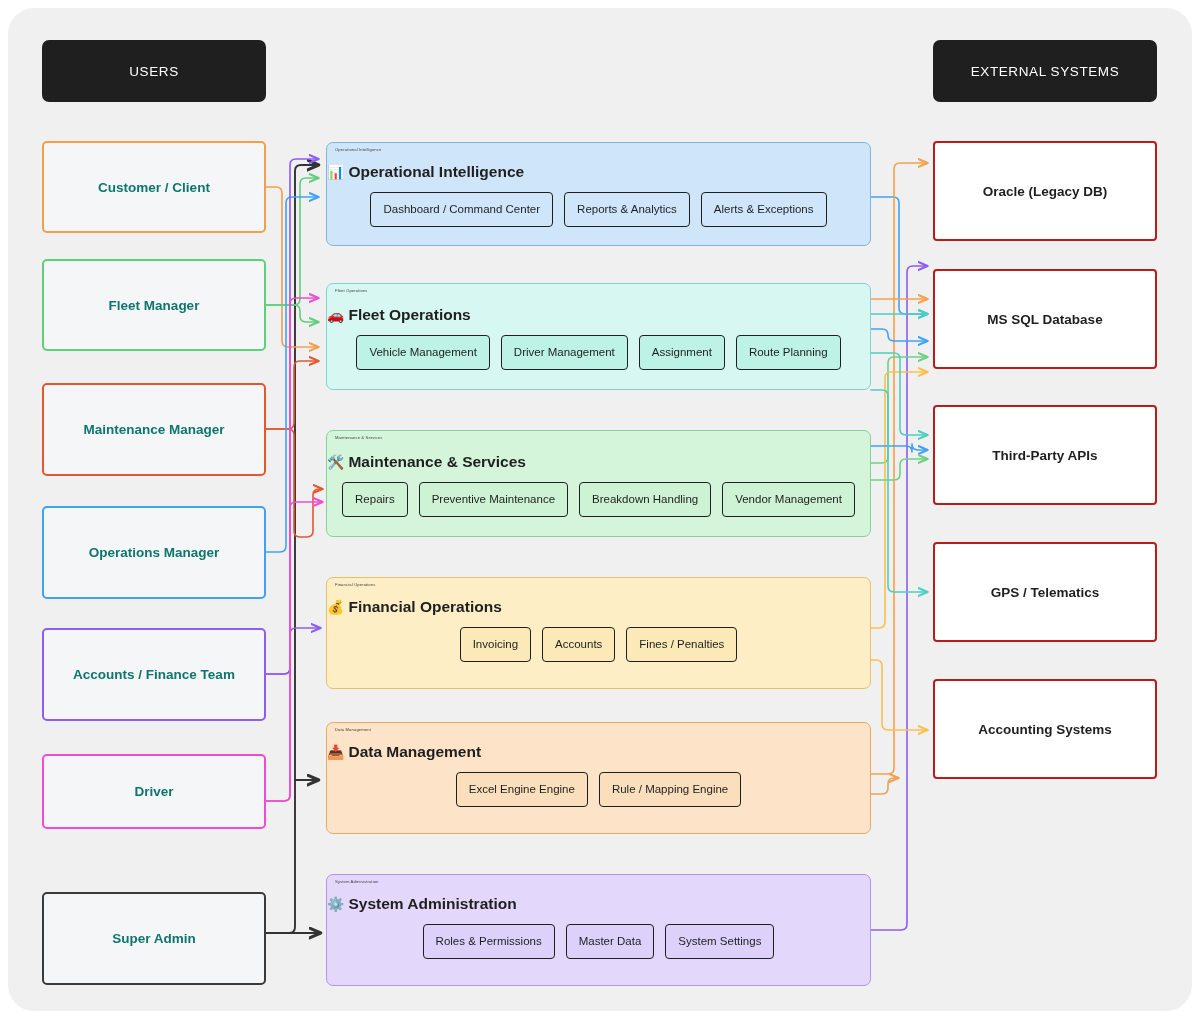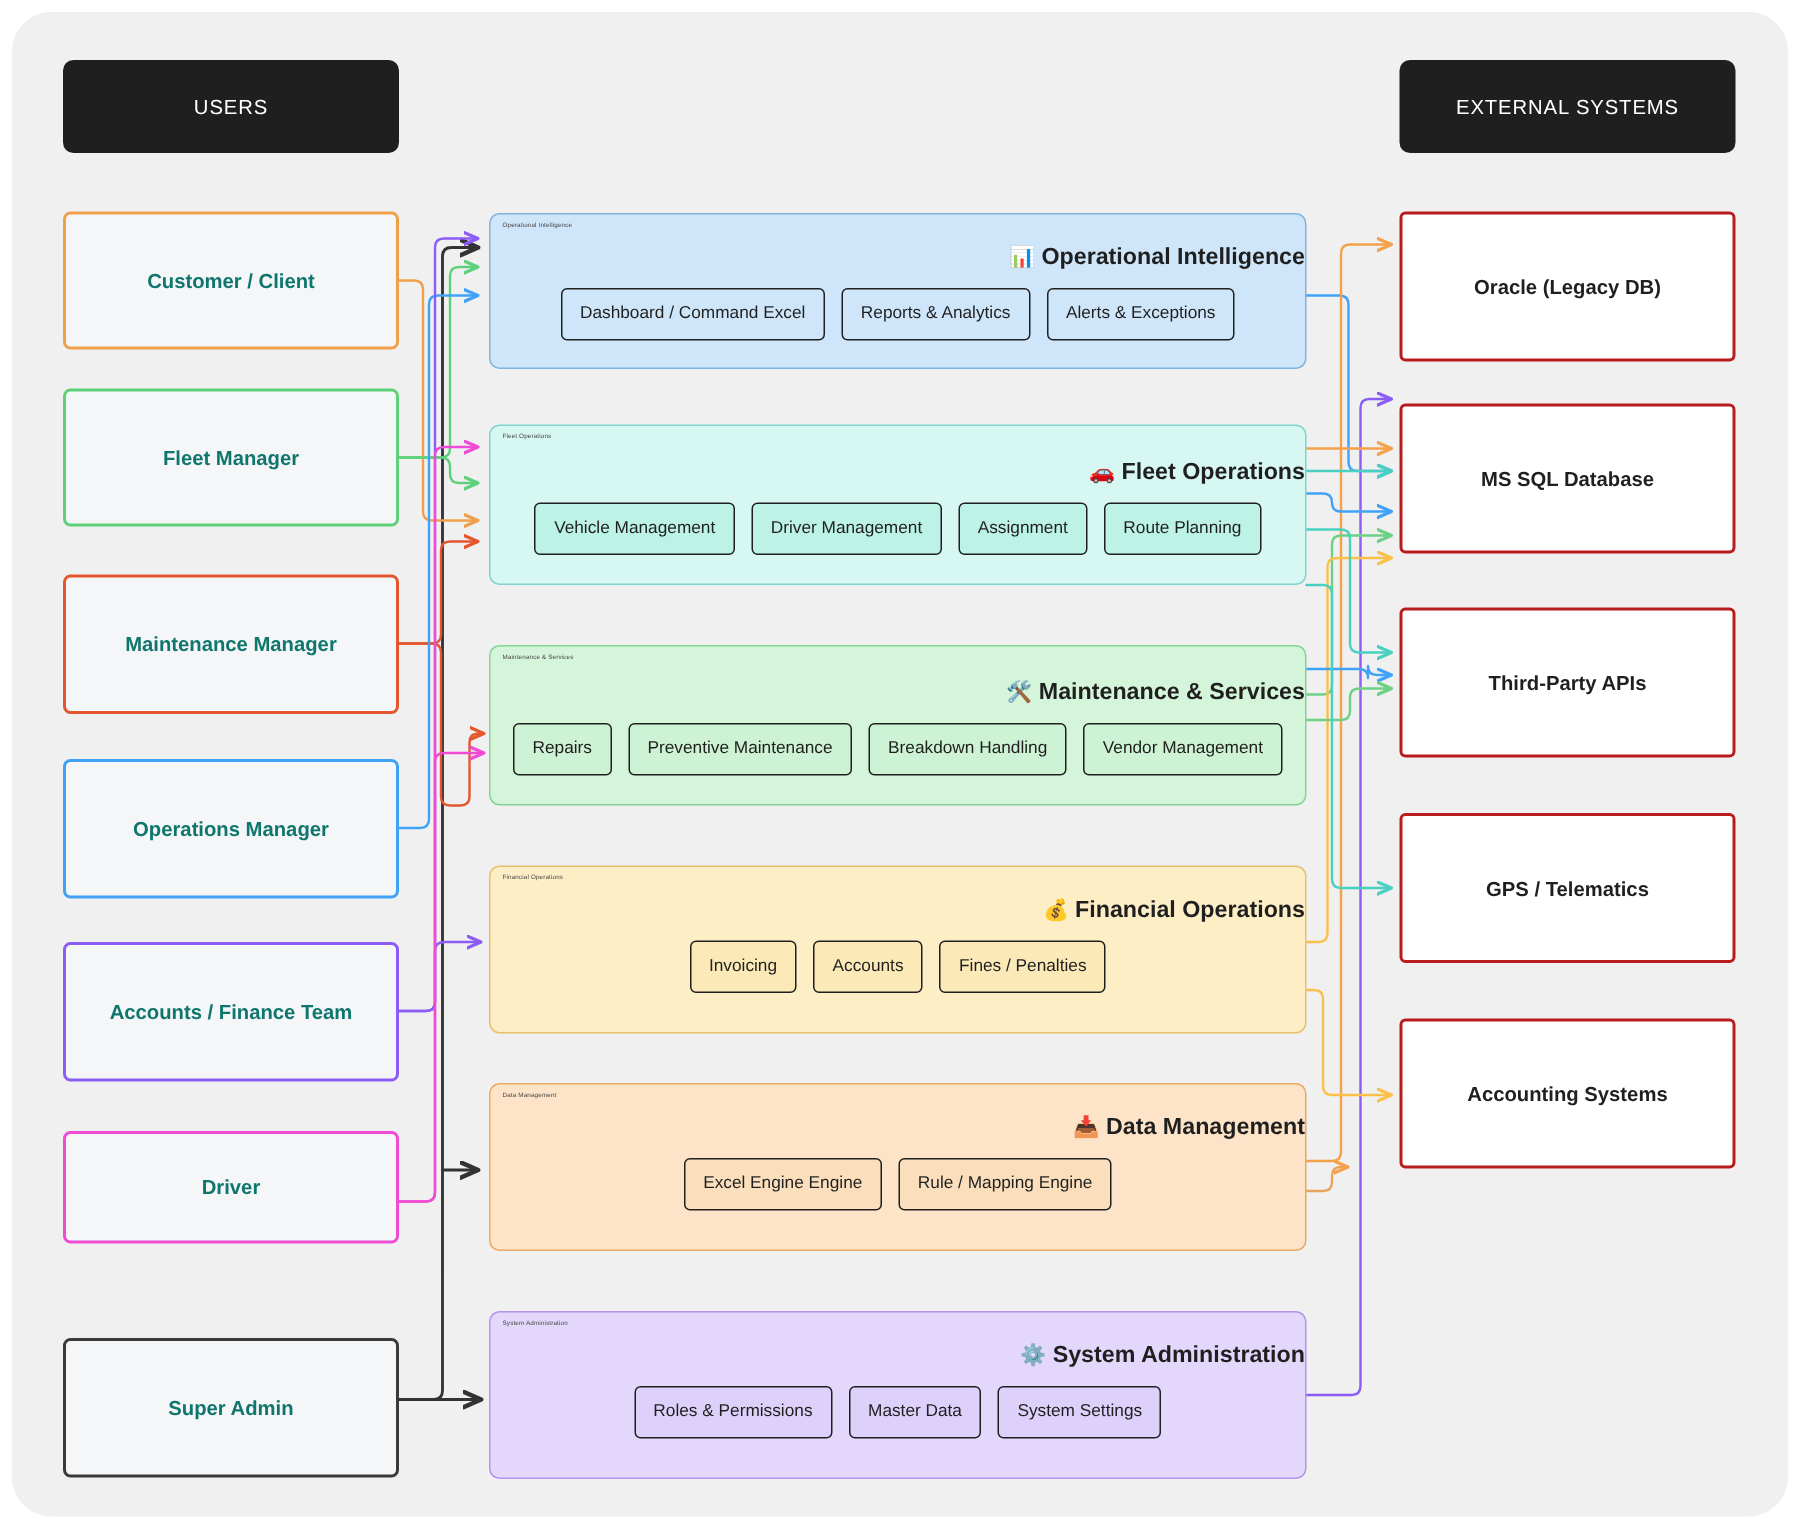--- a/index.html
+++ b/index.html
@@ -68,21 +68,21 @@
     border: 1.3px solid #999;
     border-radius: 7px;
     z-index: 3;
   }
   .cluster-tag {
     position: absolute; left: 8px; top: 4px;
     font-size: 4.2px; color: #444; letter-spacing: .1px;
   }
   .cluster-title {
     position: absolute; left: 0; right: 0;
-    text-align: right;
+    text-align: left;
     font-size: 15.5px; font-weight: bold; color: #1f1f1f;
     white-space: nowrap;
   }
   .cluster-title .emo { font-size: 14px; margin-right: 4px; }
   .nodes {
     position: absolute; left: 0; right: 0;
     display: flex; justify-content: center; align-items: center;
     gap: 11px;
   }
   .node {
@@ -213,21 +213,21 @@
       <div class="actor" style="top: 884px; height: 93px; border-color: rgb(58, 58, 58);">
         <span>Super Admin</span>
       </div>
     </div>
 
   <div id="clusters-layer">
       <div class="cluster" style="top: 134px; height: 104px; background: rgb(207, 230, 250); border-color: rgb(127, 180, 222);">
         <div class="cluster-tag">Operational Intelligence</div>
         <div class="cluster-title" style="top: 20px;"><span class="emo">📊</span><span>Operational Intelligence</span></div>
         <div class="nodes" style="top: 49px;">
-          <div class="node" style="background: rgb(207, 230, 250);">Dashboard / Command Excel</div>
+          <div class="node" style="background: rgb(207, 230, 250);">Dashboard / Command Center</div>
           <div class="node" style="background: rgb(207, 230, 250);">Reports &amp; Analytics</div>
           <div class="node" style="background: rgb(207, 230, 250);">Alerts &amp; Exceptions</div>
         </div>
       </div>
       <div class="cluster" style="top: 275px; height: 107px; background: rgb(215, 248, 242); border-color: rgb(127, 212, 205);">
         <div class="cluster-tag">Fleet Operations</div>
         <div class="cluster-title" style="top: 22px;"><span class="emo">🚗</span><span>Fleet Operations</span></div>
         <div class="nodes" style="top: 51px;">
           <div class="node" style="background: rgb(189, 242, 230);">Vehicle Management</div>
           <div class="node" style="background: rgb(189, 242, 230);">Driver Management</div>

